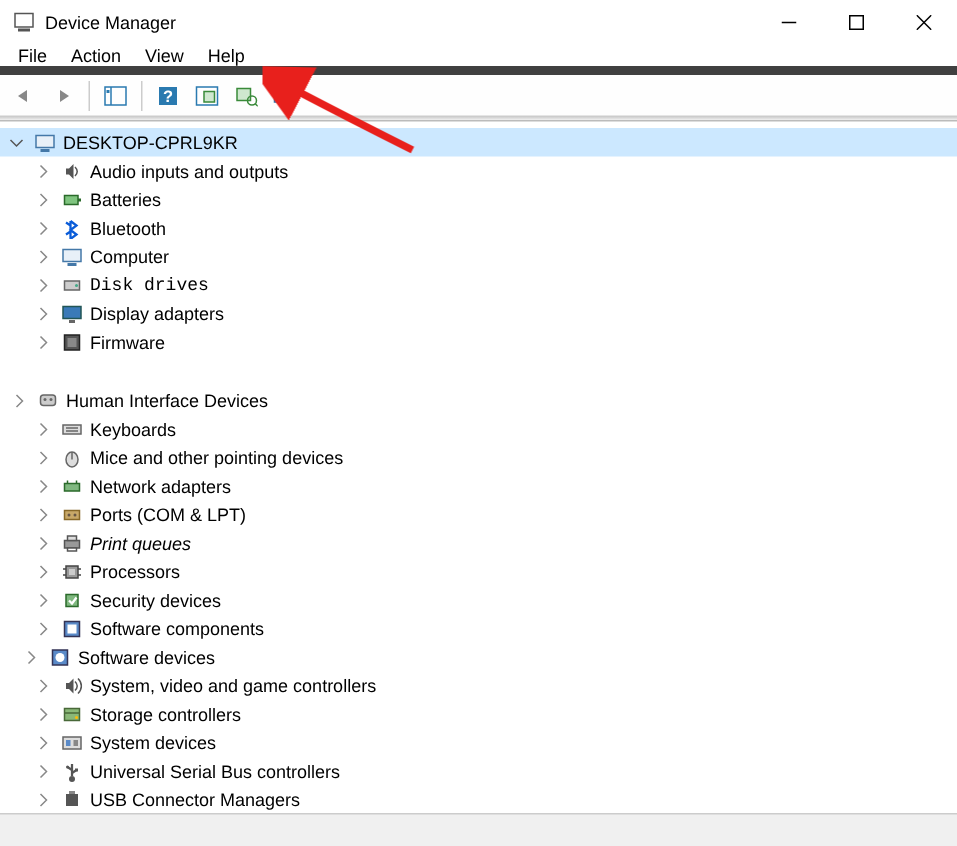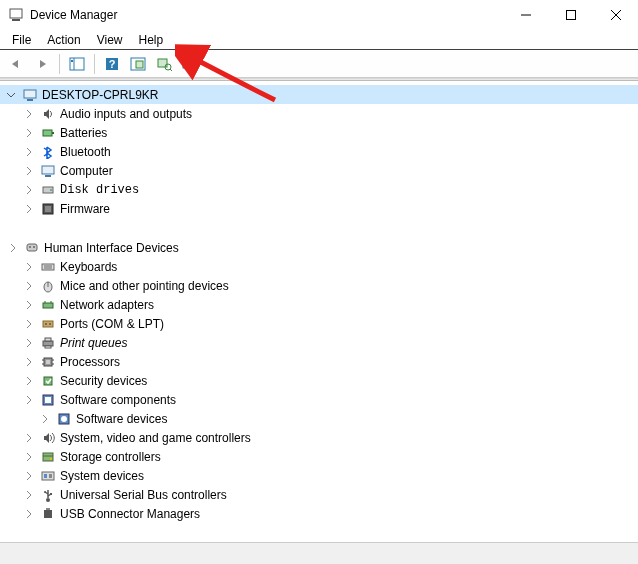--- a/index.html
+++ b/index.html
@@ -21,21 +21,21 @@
 }
 .titlebar .icon { width: 16px; height: 16px; margin-right: 6px; display:flex;align-items:center;justify-content:center; }
 .titlebar .title { flex: 1; font-size: 12px; color: #000; }
 .winbtns { display: flex; }
 .winbtn { width: 45px; height: 30px; display:flex; align-items:center; justify-content:center; }
 .menubar {
   height: 20px;
   display: flex;
   align-items: center;
   padding: 0 4px;
-  border-bottom: 1px solid #404040;
+  border-bottom: 6px solid #404040;
   gap: 0;
 }
 .menuitem { padding: 2px 8px; font-size: 12px; }
 .toolbar {
   height: 28px;
   display: flex;
   align-items: center;
   padding: 2px 4px;
   border-bottom: 1px solid #ccc;
   gap: 2px;
@@ -254,20 +254,34 @@
         <span class="tree-label">Disk drives</span>
       </div>
       <div class="tree-row" style="padding-left: 22px;">
         <span class="tree-toggle">
           <svg width="10" height="10">
             <path d="M3 1 L7 5 L3 9" fill="none" stroke="#888"></path>
           </svg>
         </span>
         <span class="tree-icon">
           <svg width="14" height="14">
+            <rect x="1" y="2" width="12" height="8" fill="#3a7ab8" stroke="#255"></rect>
+            <rect x="5" y="11" width="4" height="2" fill="#666"></rect>
+          </svg>
+        </span>
+        <span class="tree-label">Display adapters</span>
+      </div>
+      <div class="tree-row" style="padding-left: 22px;">
+        <span class="tree-toggle">
+          <svg width="10" height="10">
+            <path d="M3 1 L7 5 L3 9" fill="none" stroke="#888"></path>
+          </svg>
+        </span>
+        <span class="tree-icon">
+          <svg width="14" height="14">
             <rect x="2" y="2" width="10" height="10" fill="#555" stroke="#222"></rect>
             <rect x="4" y="4" width="6" height="6" fill="#888"></rect>
           </svg>
         </span>
         <span class="tree-label">Firmware</span>
       </div>
       <div class="tree-row" style="padding-left: 6px; margin-top: 20px;">
         <span class="tree-toggle">
           <svg width="10" height="10">
             <path d="M3 1 L7 5 L3 9" fill="none" stroke="#888"></path>
@@ -395,21 +409,21 @@
           </svg>
         </span>
         <span class="tree-icon">
           <svg width="14" height="14">
             <rect x="2" y="2" width="10" height="10" fill="#5a8ac8" stroke="#335"></rect>
             <rect x="4" y="4" width="6" height="6" fill="#fff"></rect>
           </svg>
         </span>
         <span class="tree-label">Software components</span>
       </div>
-      <div class="tree-row" style="padding-left: 38px;">
+      <div class="tree-row" style="padding-left: 14px;">
         <span class="tree-toggle">
           <svg width="10" height="10">
             <path d="M3 1 L7 5 L3 9" fill="none" stroke="#888"></path>
           </svg>
         </span>
         <span class="tree-icon">
           <svg width="14" height="14">
             <rect x="2" y="2" width="10" height="10" fill="#5a8ac8" stroke="#335"></rect>
             <circle cx="7" cy="7" r="3" fill="#fff"></circle>
           </svg>

